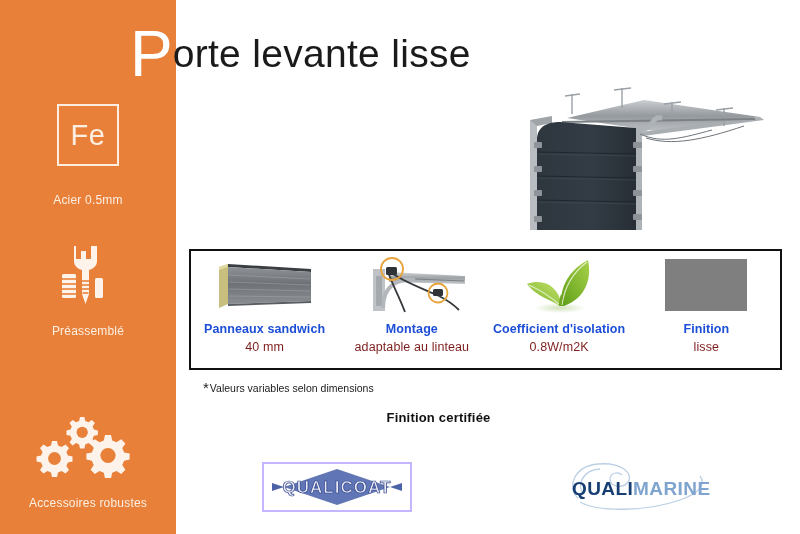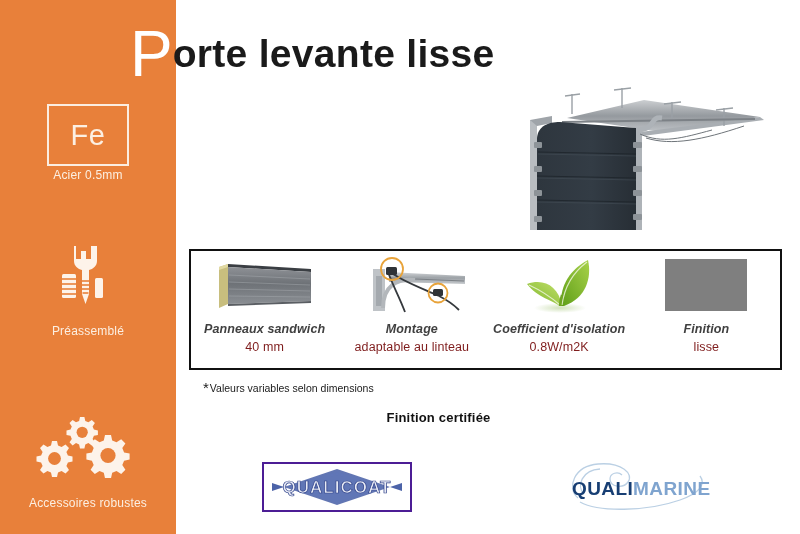--- a/index.html
+++ b/index.html
@@ -18,62 +18,62 @@
     background:#E8803A;
   }
   .side-feature{position:absolute;left:0;width:176px;text-align:center;}
   .side-label{
     color:#FCEFE2;font-size:12px;letter-spacing:.2px;line-height:19px;
     font-family:"Liberation Sans",sans-serif;
   }
 
   
   .fe-box{
-    width:82px;height:62px;margin:0 auto 0 auto;
+    width:62px;height:62px;margin:0 auto 25px auto;
     border:2px solid #FBEDE0;box-sizing:border-box;
     display:flex;align-items:center;justify-content:center;
   }
   .fe-box span{color:#FCEFE2;font-size:29px;line-height:29px;letter-spacing:.5px;}
 
   .icon-wrap{width:176px;text-align:center;margin-bottom:12px;}
 
   
   .title{
     position:absolute;left:130px;top:22px;
     white-space:nowrap;
     font-family:"Liberation Sans",sans-serif;
     font-weight:300;
   }
   .title .bigP{
     color:#ffffff;font-size:64px;line-height:64px;
     vertical-align:-9px;font-weight:300;
   }
   .title .rest{
-    color:#1a1a1a;font-size:39px;line-height:39px;font-weight:700;
+    color:#1a1a1a;font-size:39px;line-height:39px;font-weight:400;
     letter-spacing:.3px;
   }
 
   
   .door-photo{position:absolute;left:512px;top:86px;width:288px;height:150px;}
 
   
   .feature-box{
     position:absolute;left:189px;top:249px;width:593px;height:121px;
     border:2px solid #111111;box-sizing:border-box;background:#fff;
     display:flex;align-items:flex-start;
   }
   .feat{
     flex:1 1 0;height:100%;
     display:flex;flex-direction:column;align-items:center;
     padding-top:4px;box-sizing:border-box;
   }
   .feat-media{height:60px;display:flex;align-items:center;justify-content:center;}
   .feat-title{
-    font-size:12.5px;font-weight:700;color:#404040;margin-top:7px;
-    letter-spacing:.1px;white-space:nowrap;font-style:italic;
+    font-size:12.5px;font-weight:700;color:#1d4ed8;margin-top:7px;
+    letter-spacing:.1px;white-space:nowrap;
   }
   .feat-sub{
     font-size:12.5px;color:#7f1d1d;margin-top:4px;letter-spacing:.1px;white-space:nowrap;
   }
 
   
   .swatch{width:82px;height:52px;background:#7F7F7F;}
 
   
   .footnote{
@@ -88,21 +88,21 @@
   .certif-title{
     position:absolute;left:0;top:410px;width:800px;
     padding-left:77px;box-sizing:border-box;
     text-align:center;
     font-size:13px;font-weight:700;color:#111;letter-spacing:.2px;
   }
 
   
   .logo-qualicoat{
     position:absolute;left:262px;top:462px;width:150px;height:50px;
-    border:2px solid #4c1d95;box-sizing:border-box;background:#fff;
+    border:2px solid #c4b5fd;box-sizing:border-box;background:#fff;
     display:flex;align-items:center;justify-content:center;
   }
   .logo-qualimarine{
     position:absolute;left:560px;top:458px;width:160px;height:56px;
   }
   .qm-text{
     position:absolute;left:12px;top:20px;
     font-size:19px;font-weight:700;letter-spacing:.4px;
     white-space:nowrap;
   }

